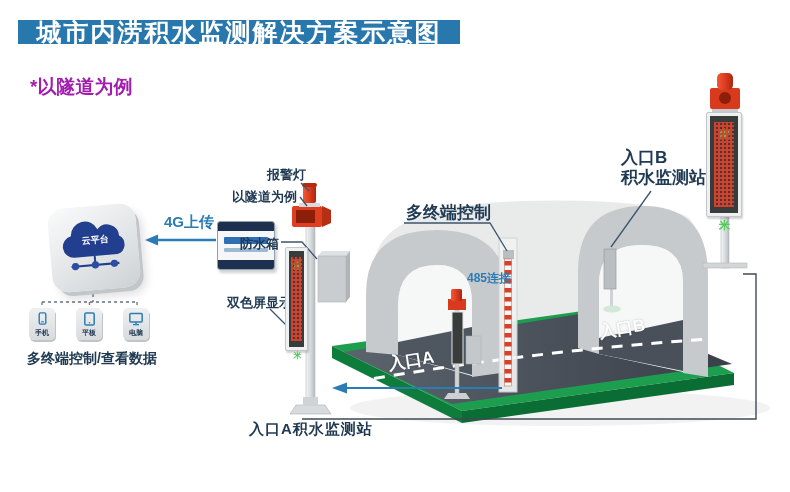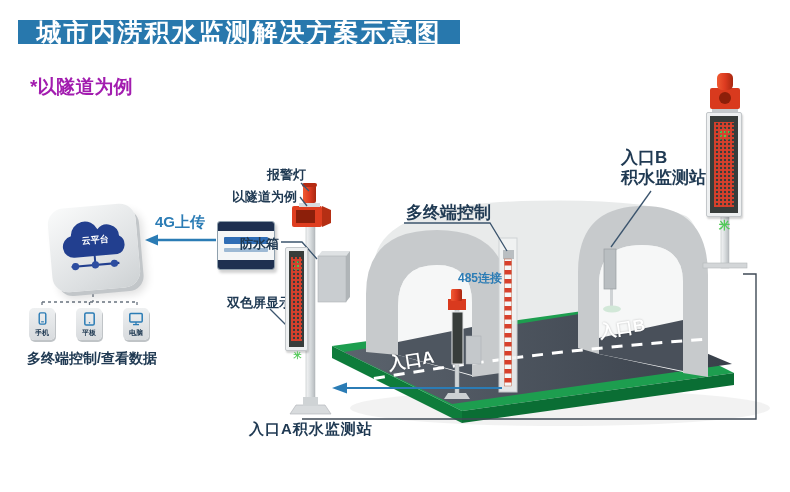--- a/index.html
+++ b/index.html
@@ -5,21 +5,21 @@
   html,body{margin:0;padding:0;background:#fff;}
   #stage{position:relative;width:790px;height:492px;background:#ffffff;overflow:hidden;
          font-family:"Liberation Sans","DejaVu Sans",sans-serif;}
   #scene{position:absolute;left:0;top:0;z-index:1;}
   .ovl{position:absolute;z-index:2;}
   .title-bar{left:18px;top:20px;width:442px;height:24px;background:#2878ad;
              display:flex;align-items:center;justify-content:center;}
   .title-bar span{color:#fff;font-size:25px;font-weight:bold;letter-spacing:2px;white-space:nowrap;}
   .subtitle{left:30px;top:74px;color:#a21caf;font-size:19px;font-weight:bold;}
   .lbl{color:#203a53;font-weight:bold;white-space:nowrap;}
-  .blue{color:#2b7cb5;}
+  .blue{color:#2b7cb5;margin-left:9px;}
   .white-road{color:#fff;font-weight:bold;font-size:17px;text-shadow:0 0 2px rgba(0,0,0,.25);}
   
   .cloud-tile{left:50px;top:206px;width:88px;height:84px;border-radius:16px;
       background:linear-gradient(150deg,#fafbfb,#dcdfe1 70%,#cdd1d3);
       box-shadow:4px 5px 0 -1px #c2c6c9,6px 8px 8px rgba(0,0,0,.12);
       transform:rotate(-5deg);}
   
   .card{position:absolute;width:26px;height:32px;border-radius:5px;
       background:linear-gradient(#eef0f1,#d8dbde);box-shadow:1px 2px 0 #c0c4c7;
       display:flex;flex-direction:column;align-items:center;justify-content:center;z-index:2;}

